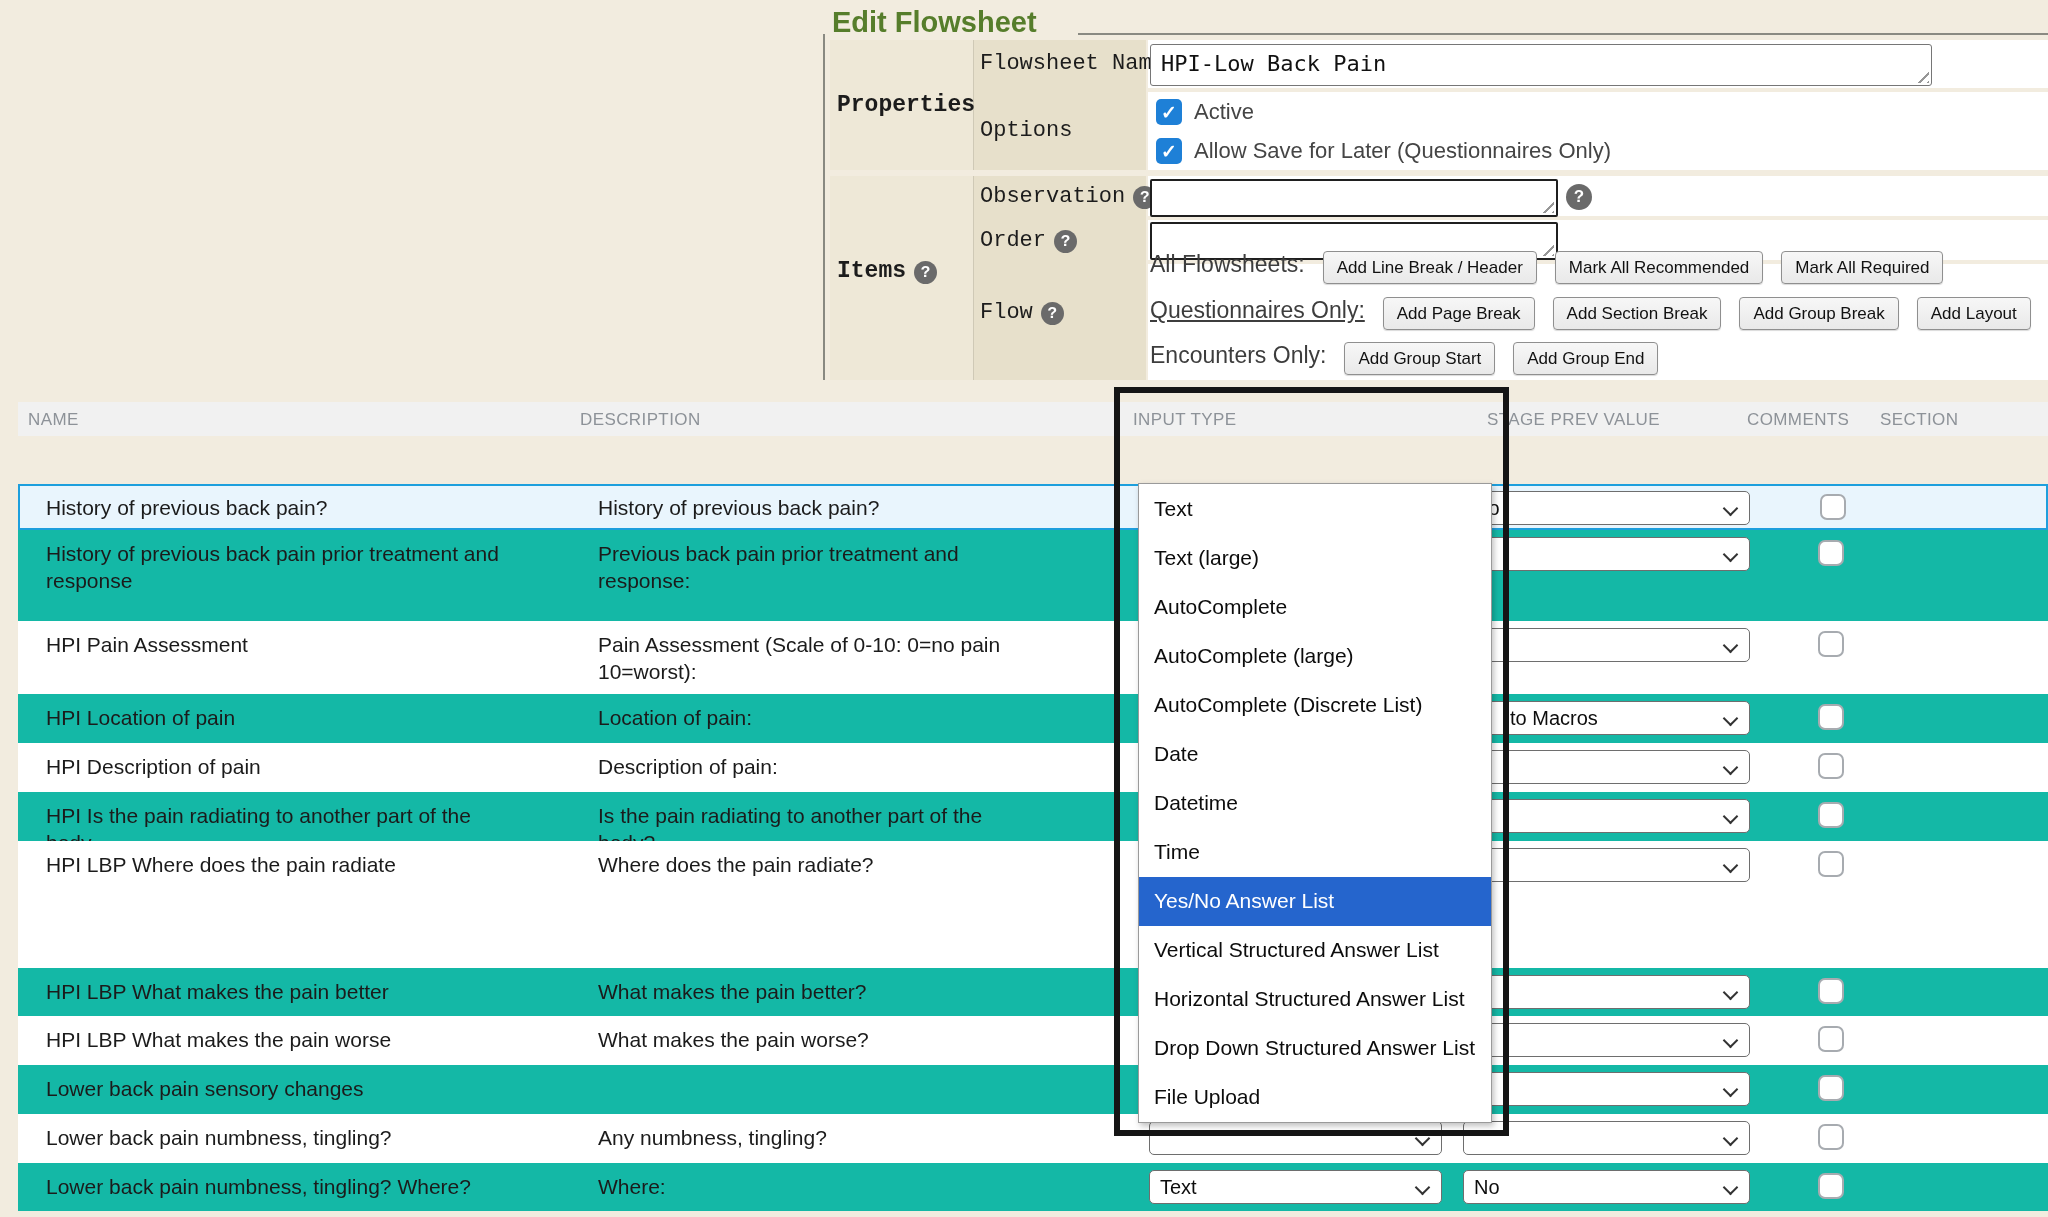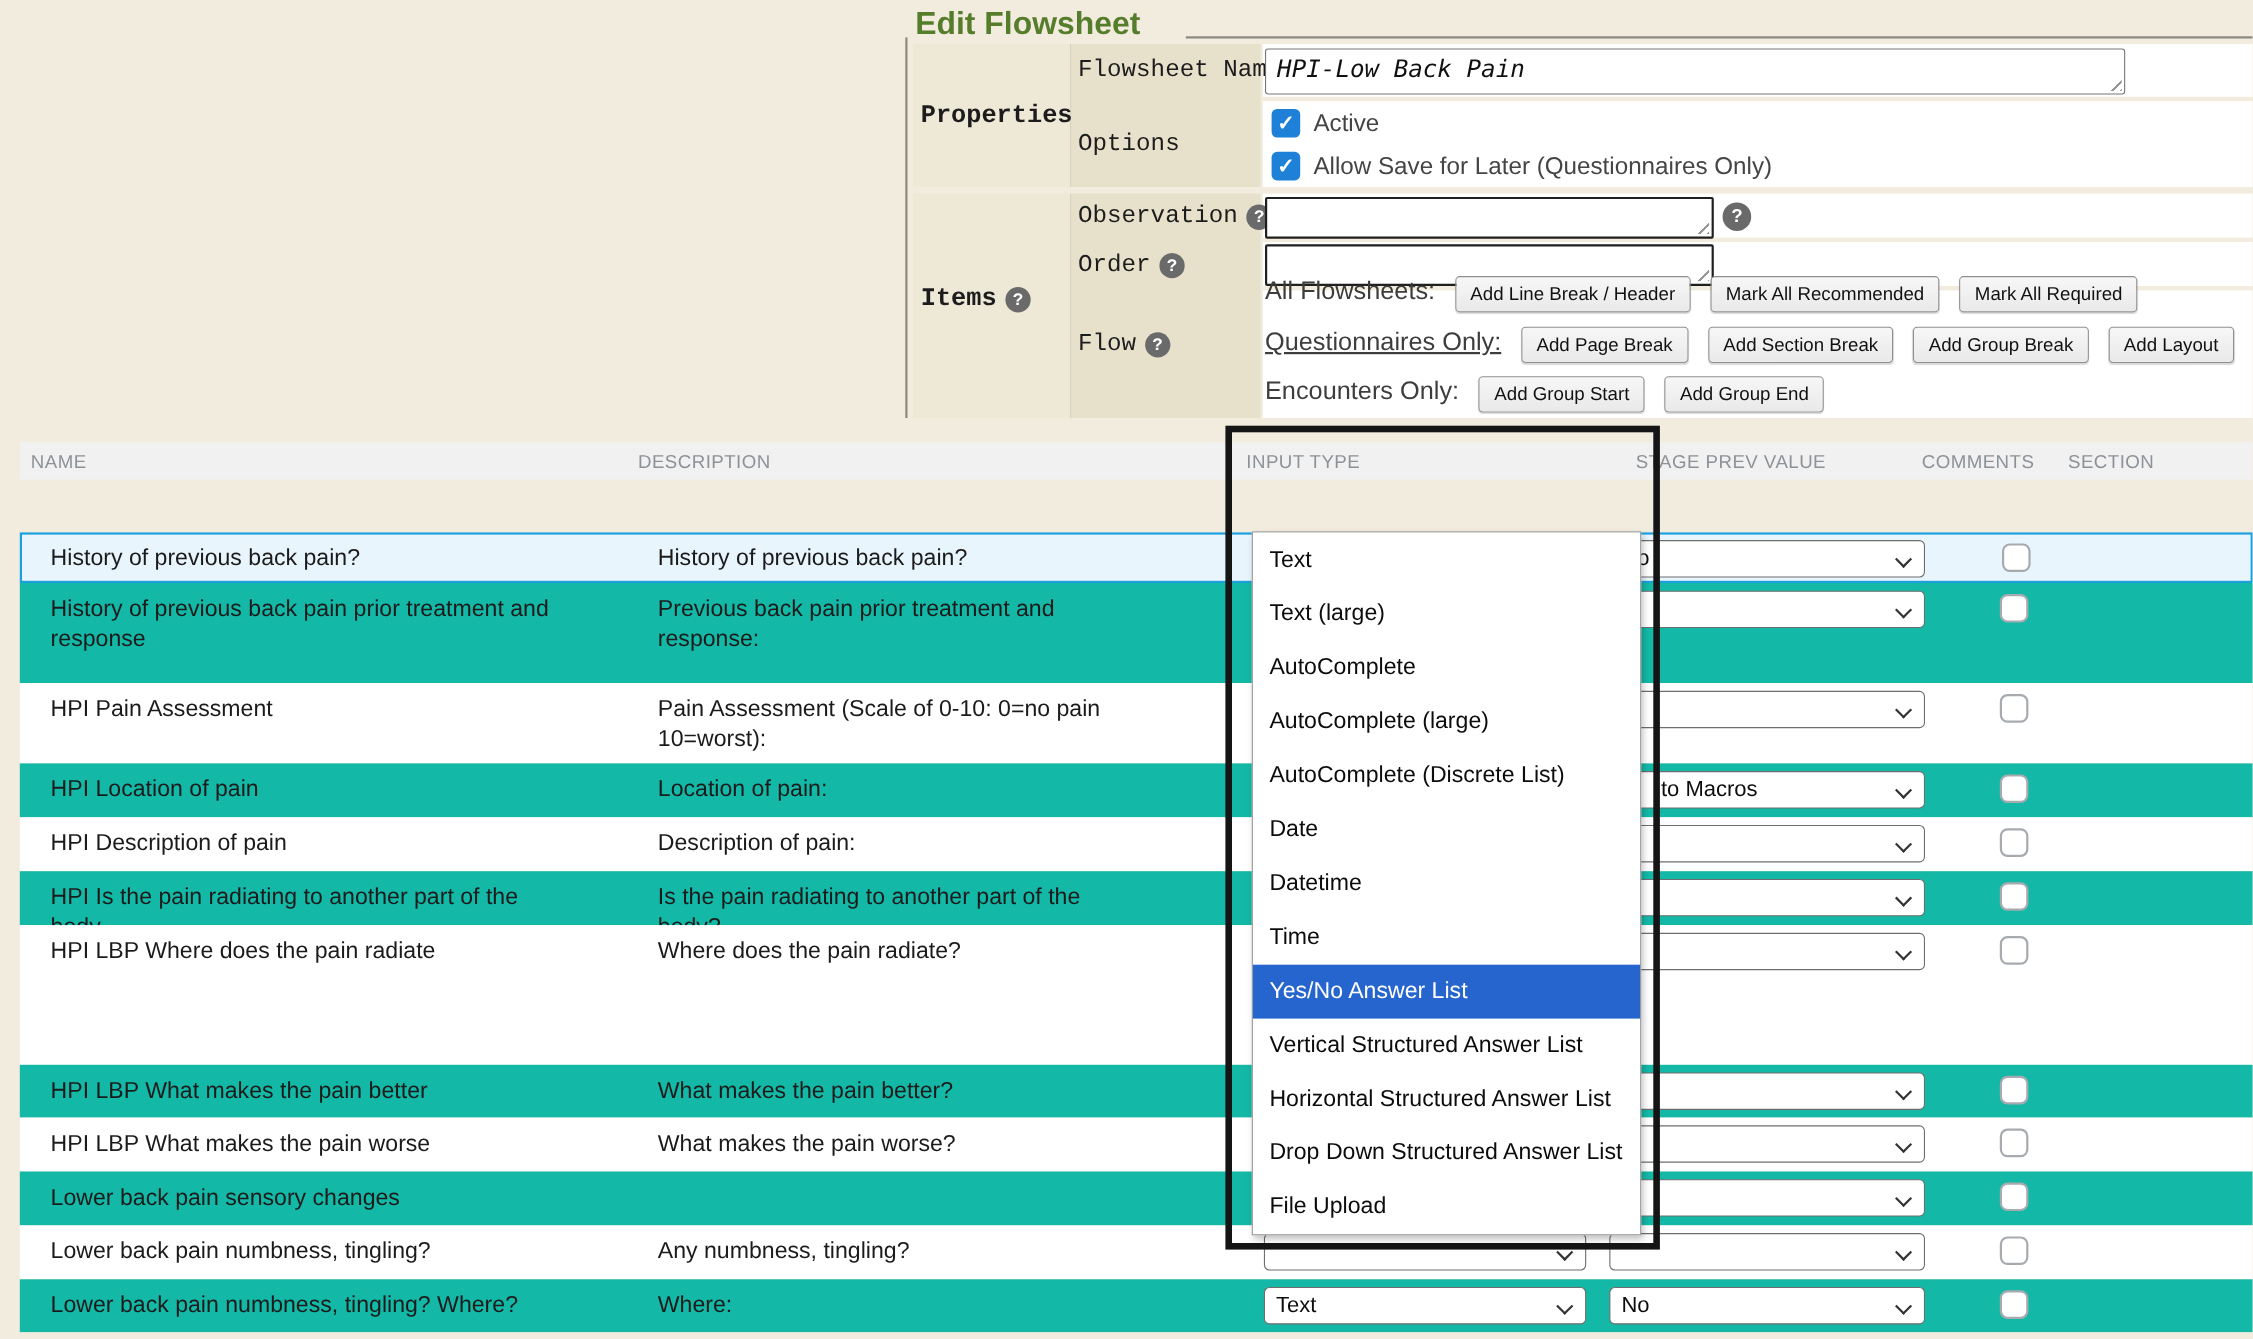--- a/index.html
+++ b/index.html
@@ -105,21 +105,21 @@
   </div>
   <div class="abs flabel" style="left:980px;top:228px;">
     <span>Order</span>
     <span class="help">?</span>
   </div>
   <div class="abs flabel" style="left:980px;top:300px;">
     <span>Flow</span>
     <span class="help">?</span>
   </div>
 
-  <div class="txtarea" style="left:1150px;top:44px;width:780px;height:40px;font-style:italic;">
+  <div class="txtarea" style="left:1150px;top:44px;width:780px;height:40px;">
     <span class="val">HPI-Low Back Pain</span>
     <span class="resize"></span>
   </div>
 
   <div id="options-host">
       <div class="opt-line" style="left: 1156px; top: 99px;">
         <span class="cb">✓</span>
                <span class="cb-label">Active</span>
       </div>
       <div class="opt-line" style="left: 1156px; top: 138px;">

